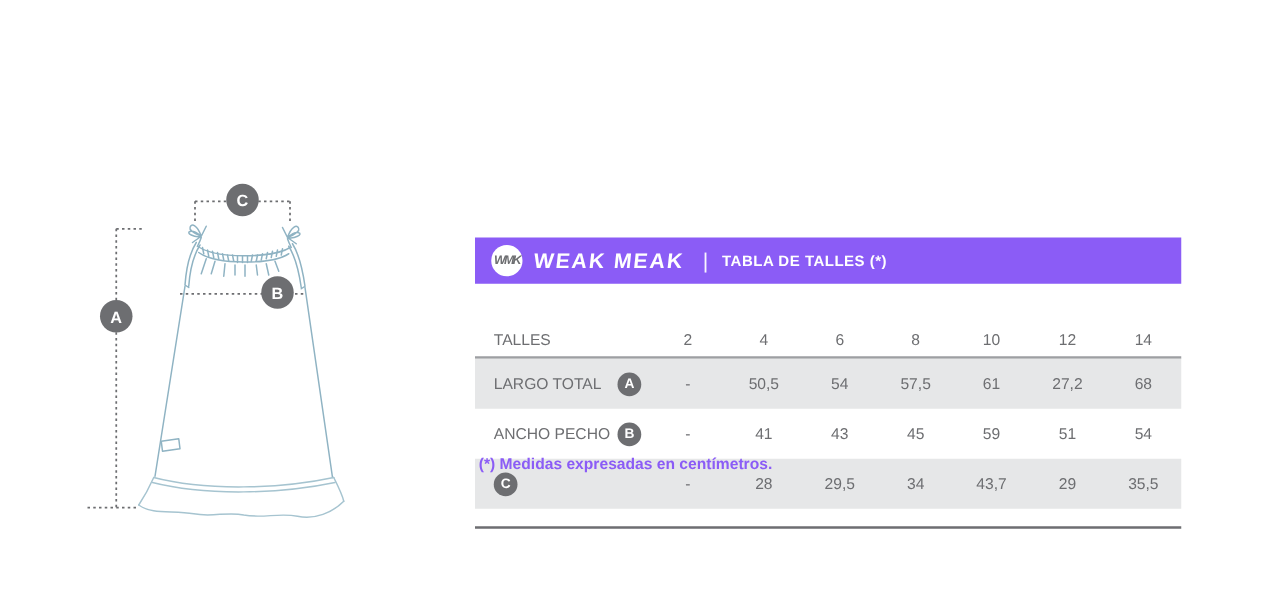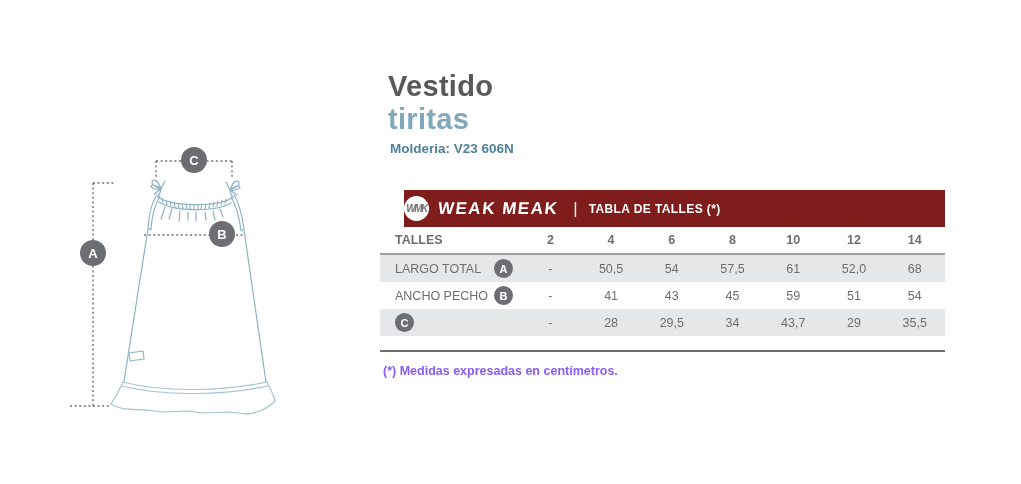--- a/index.html
+++ b/index.html
@@ -9,32 +9,32 @@
   }
 
   
   .title-block{position:absolute;left:388px;top:70px;}
   .product-name{font-size:29px;font-weight:bold;color:#58595b;line-height:33px;letter-spacing:.3px;}
   .product-style{font-size:29px;font-weight:bold;color:#7fa8ba;line-height:33px;letter-spacing:.3px;}
   .product-pattern{font-size:13.5px;font-weight:bold;color:#4e7f9b;margin-top:5px;padding-left:2px;}
 
   
   .size-table{position:absolute;left:380px;top:190px;width:565px;}
-  .bar{height:37px;background:#7f1d1d;display:flex;align-items:center;
-       box-sizing:border-box;color:#ffffff;margin-left:24px;}
+  .bar{height:37px;background:#8b5cf6;display:flex;align-items:center;
+       padding-left:13px;box-sizing:border-box;color:#ffffff;}
   .logo-circle{width:25px;height:25px;border-radius:50%;background:#ffffff;color:#6d6e71;
        display:flex;align-items:center;justify-content:center;font-weight:bold;font-style:italic;
        font-size:10px;letter-spacing:-1.5px;flex:0 0 auto;}
   .brand-name{margin-left:9px;font-weight:bold;font-size:17px;letter-spacing:1.5px;
        display:inline-block;transform:skewX(-6deg);}
   .bar-divider{margin:0 11px 0 15px;font-weight:normal;font-size:17px;opacity:.95;}
   .bar-title{font-weight:bold;font-size:12px;letter-spacing:.4px;}
 
-  .trow{display:flex;align-items:center;height:27px;font-size:12.5px;color:#6d6e71;}
-  .trow.head{height:26px;border-bottom:2px solid #9d9fa2;font-weight:bold;box-sizing:content-box;}
+  .trow{display:flex;align-items:center;height:40px;font-size:12.5px;color:#6d6e71;}
+  .trow.head{height:26px;border-bottom:2px solid #9d9fa2;font-weight:normal;box-sizing:content-box;margin-top:32px;}
   .trow.alt{background:#e6e7e8;}
   .cell-label{width:140px;flex:0 0 auto;display:flex;align-items:center;justify-content:space-between;
        padding-left:15px;padding-right:7px;box-sizing:border-box;}
   .marker-badge{width:19px;height:19px;border-radius:50%;background:#6d6e71;color:#ffffff;
        font-weight:bold;font-size:11px;display:flex;align-items:center;justify-content:center;flex:0 0 auto;}
   .cell{flex:1;text-align:center;}
   .bottom-rule{border-top:2px solid #6d6e71;margin-top:14px;height:0;}
   .footnote{position:absolute;left:383px;top:364px;font-size:12.5px;font-weight:bold;color:#8b5cf6;}
 
   
@@ -89,25 +89,20 @@
     <g>
       <circle class="badge-circle" cx="134" cy="30" r="13"></circle>
       <text class="badge-text" x="134" y="35" text-anchor="middle">C</text>
       <circle class="badge-circle" cx="33" cy="123" r="13"></circle>
       <text class="badge-text" x="33" y="128" text-anchor="middle">A</text>
       <circle class="badge-circle" cx="162" cy="104" r="13"></circle>
       <text class="badge-text" x="162" y="109" text-anchor="middle">B</text>
     </g>
   </svg>
 
-  <div class="title-block">
-    <div class="product-name">Vestido</div>
-    <div class="product-style">tiritas</div>
-    <div class="product-pattern">Molderia: V23 606N</div>
-  </div>
 
   <div class="size-table">
 
     <div class="bar">
       <span class="logo-circle">WMK</span>
       <span class="brand-name">WEAK MEAK</span>
       <span class="bar-divider">|</span>
       <span class="bar-title">TABLA DE TALLES (*)</span>
     </div>
 
@@ -127,21 +122,21 @@
     <div class="trow alt">
       <div class="cell-label">
         <span>LARGO TOTAL</span>
         <span class="marker-badge">A</span>
       </div>
       <div class="cell">-</div>
       <div class="cell">50,5</div>
       <div class="cell">54</div>
       <div class="cell">57,5</div>
       <div class="cell">61</div>
-      <div class="cell">52,0</div>
+      <div class="cell">27,2</div>
       <div class="cell">68</div>
     </div>
 
     <div class="trow">
       <div class="cell-label">
         <span>ANCHO PECHO</span>
         <span class="marker-badge">B</span>
       </div>
       <div class="cell">-</div>
       <div class="cell">41</div>

